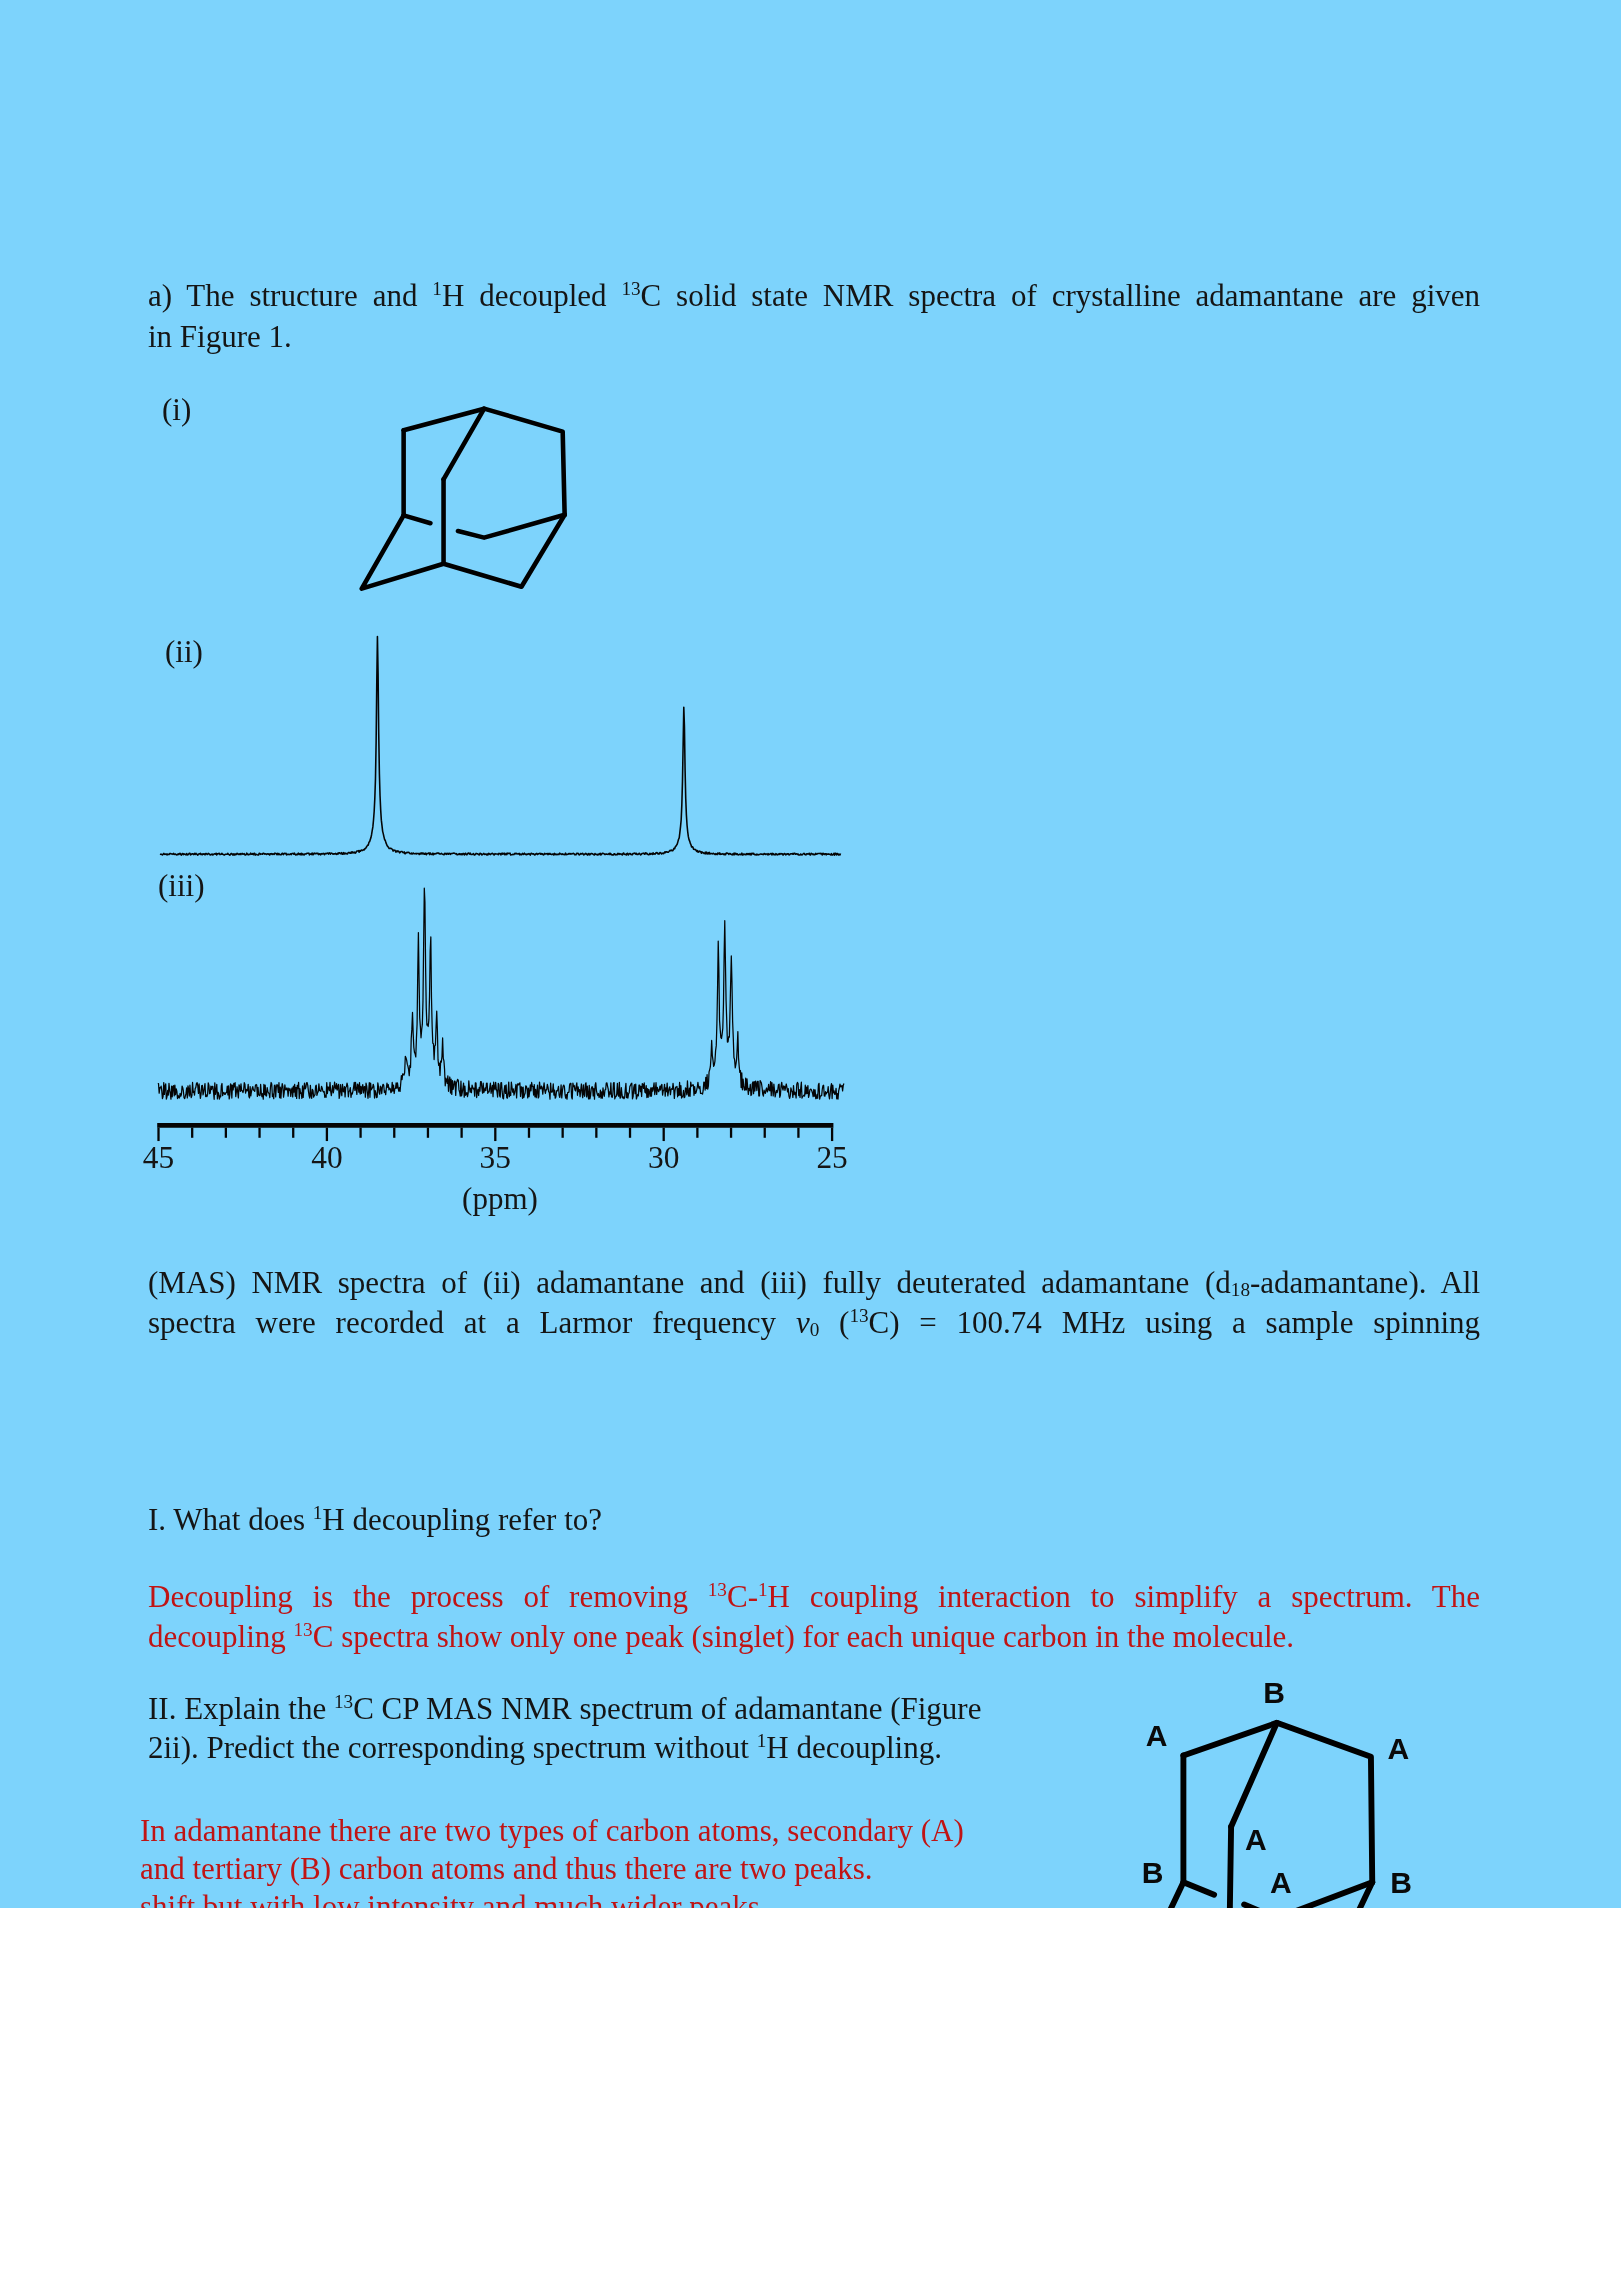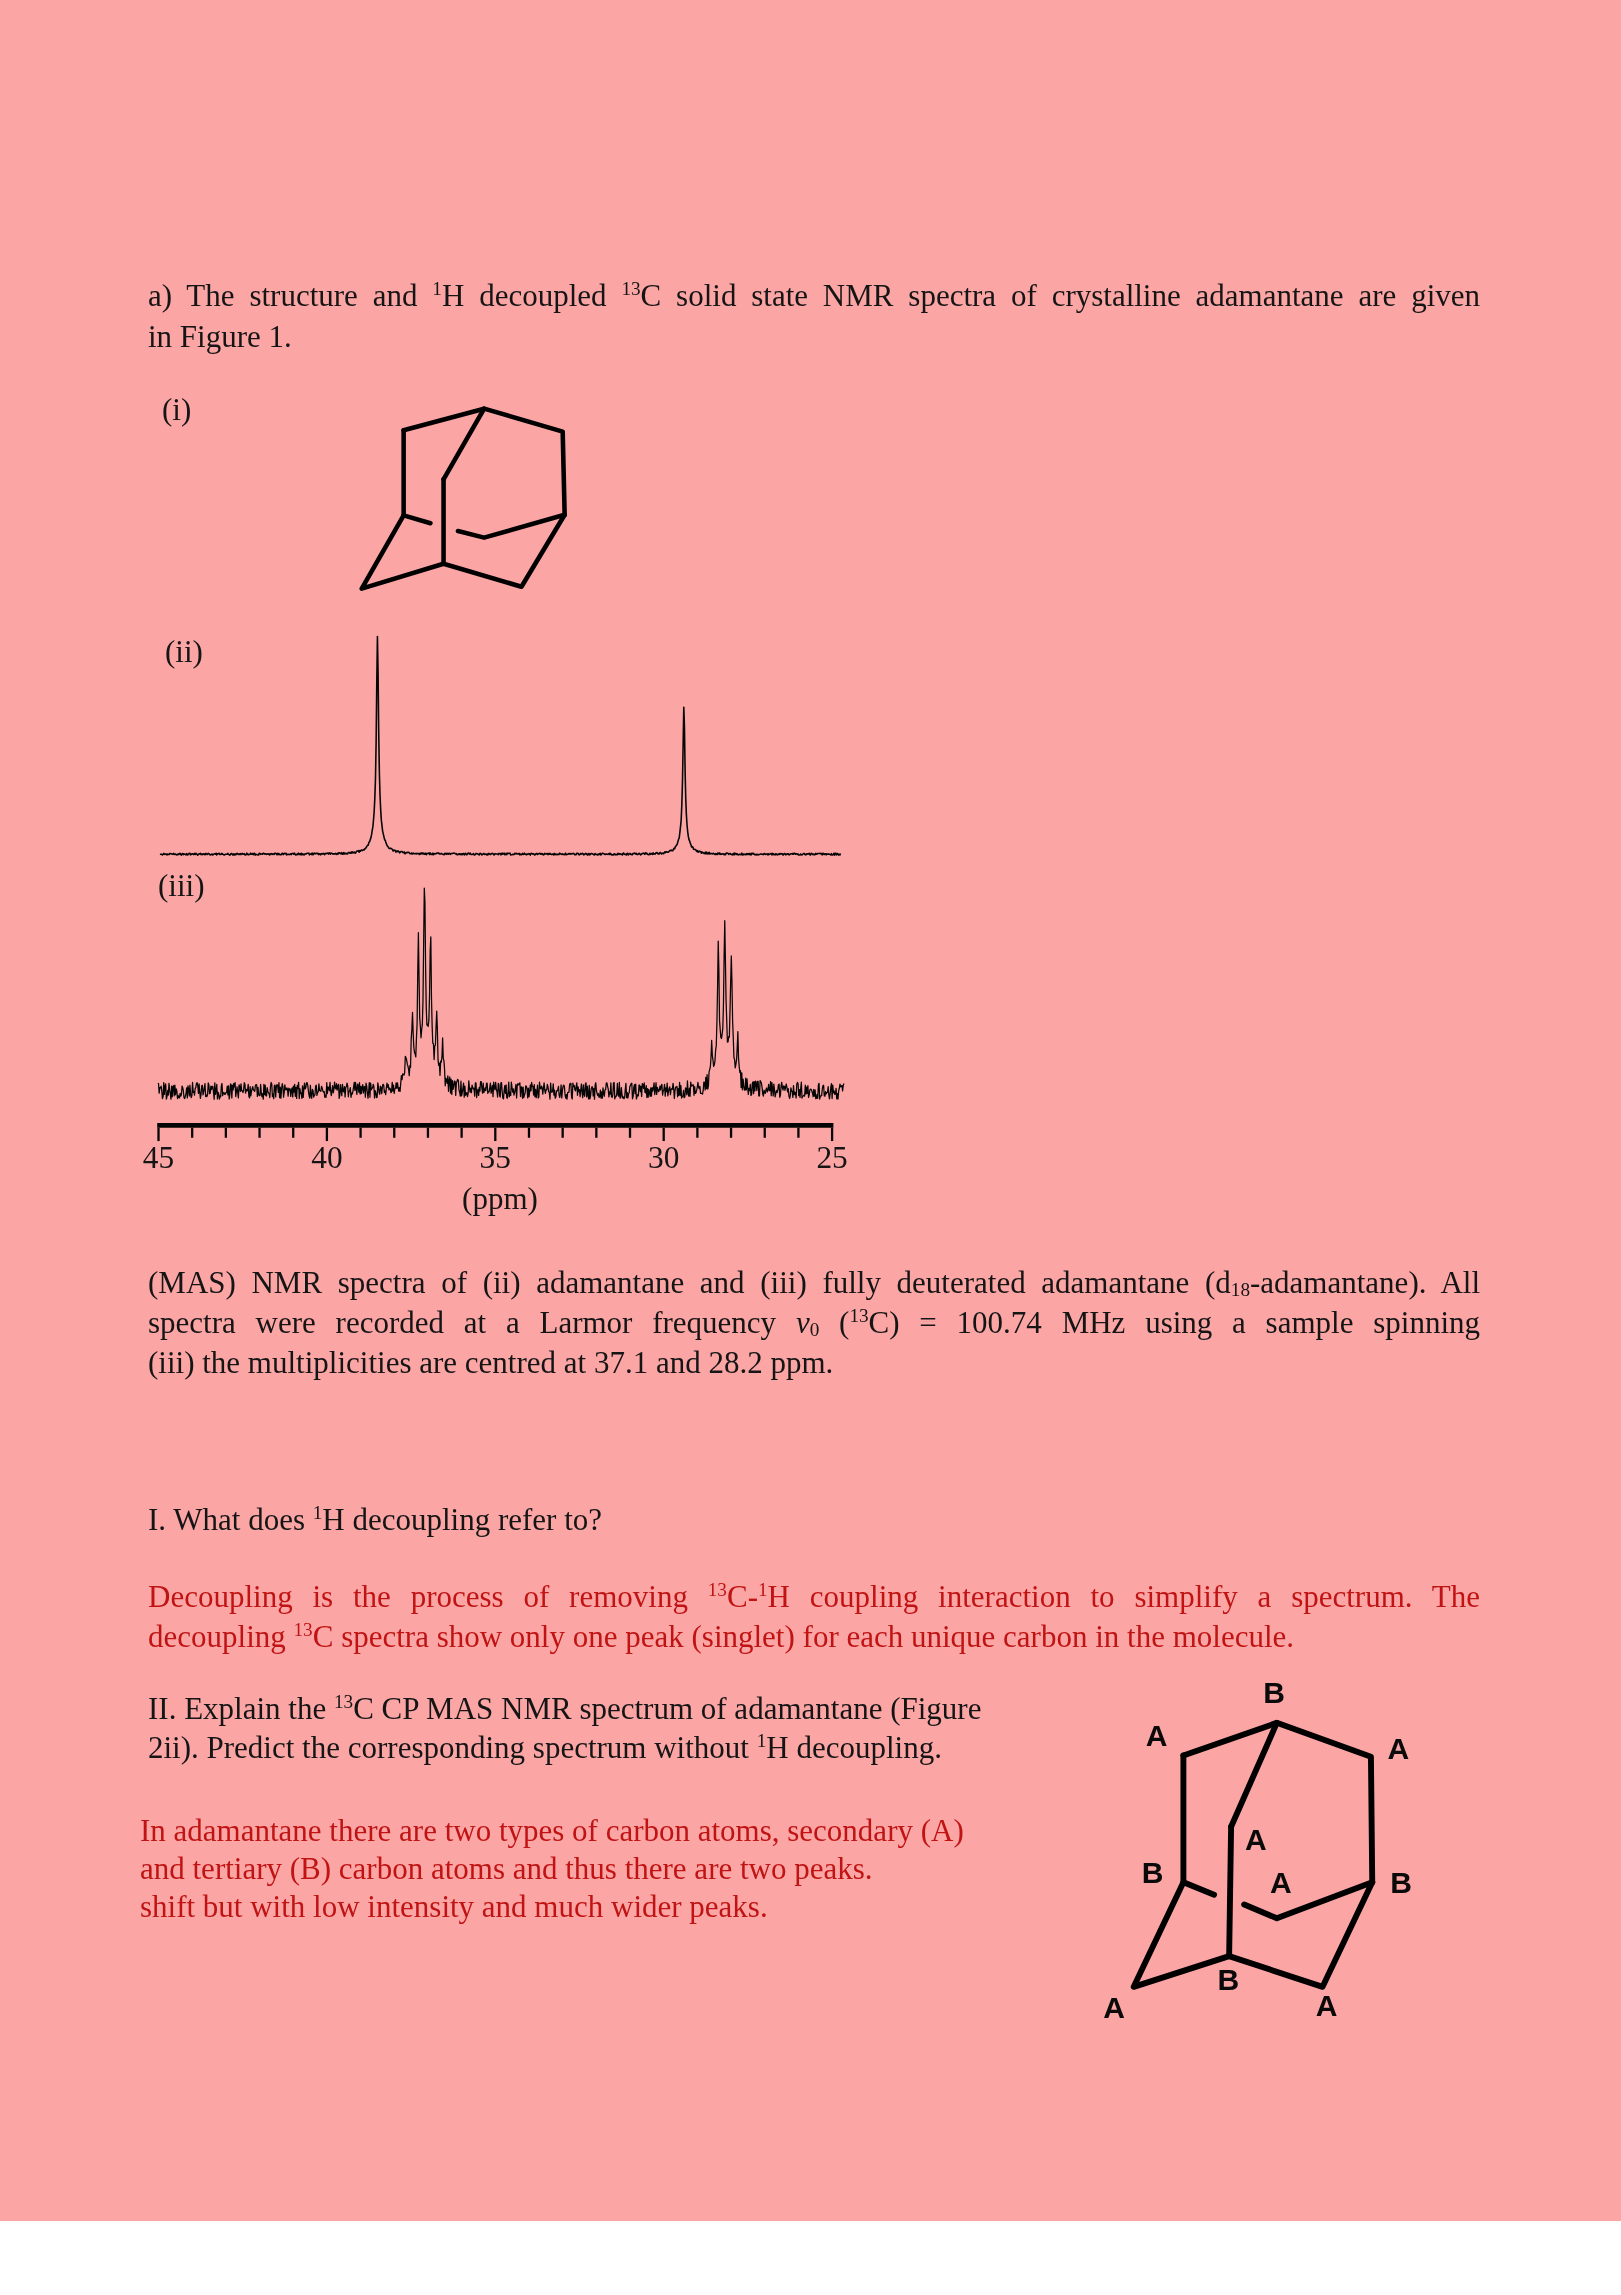--- a/index.html
+++ b/index.html
@@ -1,16 +1,16 @@
 <!DOCTYPE html>
 <html style="font-size:10.5px"><head>
 <meta charset="utf-8">
 <style>
   html,body{margin:0;padding:0;background:#ffffff;}
-  .page{position:relative;width:1622px;height:2221px;background:#fca5a5;overflow:hidden;
+  .page{position:relative;width:1622px;height:1908px;background:#7dd3fc;overflow:hidden;
         font-family:"Liberation Serif","DejaVu Serif",serif;color:#151515;}
   .tb{position:absolute;font-size:31px;line-height:41px;}
   .tb .line{display:block;white-space:nowrap;}
   .tb .line.just{white-space:normal;text-align:justify;text-align-last:justify;}
   .red{color:#c01414;}
   sup{font-size:0.62em;line-height:0;vertical-align:0.55em;}
   sub{font-size:0.62em;line-height:0;vertical-align:-0.18em;}
   svg{position:absolute;overflow:visible;}
   .figlabel{position:absolute;font-size:31px;line-height:37px;white-space:nowrap;}
   .ppm{position:absolute;font-size:31px;text-align:center;}
@@ -79,21 +79,20 @@
       <text x="269.75" y="88" class="tick-label">40</text>
       <text x="527.5" y="88" class="tick-label">35</text>
       <text x="785.25" y="88" class="tick-label">30</text>
       <text x="1043" y="88" class="tick-label">25</text>
     </svg>
   <div class="ppm" style="left:353px;top:1181px;width:294px;">(ppm)</div>
 
   <div class="tb" style="left:148px;top:1263px;width:1332px;line-height:40px;">
     <span class="line just">(MAS) NMR spectra of (ii) adamantane and (iii) fully deuterated adamantane (d<sub>18</sub>-adamantane). All</span>
     <span class="line just">spectra were recorded at a Larmor frequency <i>ν</i><sub>0</sub> (<sup>13</sup>C) = 100.74 MHz using a sample spinning</span>
-    <span class="line">(iii) the multiplicities are centred at 37.1 and 28.2 ppm.</span>
   </div>
 
   <div class="tb" style="left:148px;top:1499px;">
     <span class="line">I. What does <sup>1</sup>H decoupling refer to?</span>
   </div>
 
   <div class="tb red" style="left:148px;top:1577px;width:1332px;line-height:40px;">
     <span class="line just">Decoupling is the process of removing <sup>13</sup>C-<sup>1</sup>H coupling interaction to simplify a spectrum. The</span>
     <span class="line">decoupling <sup>13</sup>C spectra show only one peak (singlet) for each unique carbon in the molecule.</span>
   </div>

